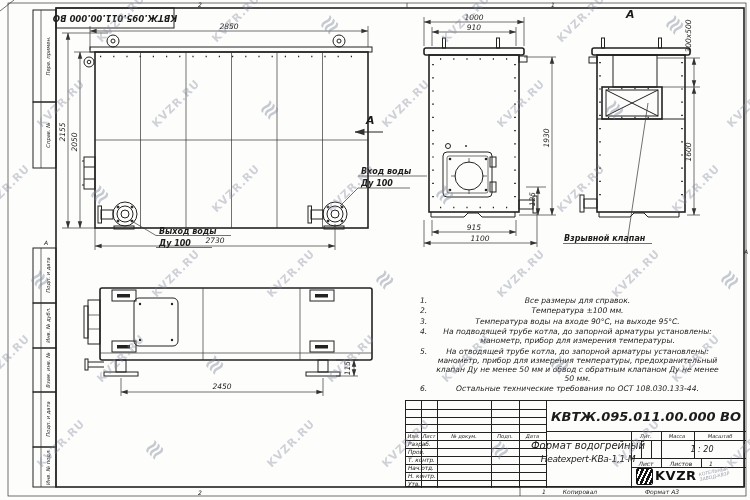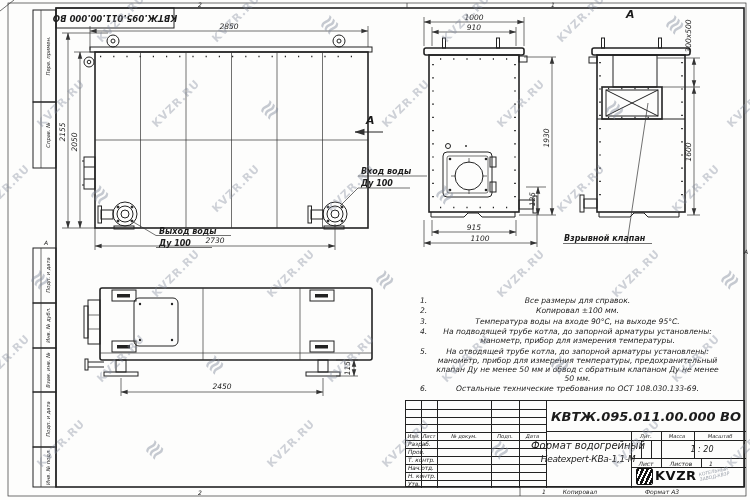--- a/index.html
+++ b/index.html
@@ -276,37 +276,37 @@
 </svg>
 
 
 <div id="notes">
   <div class="note">
         <span class="note-num">1.</span>
         <span class="note-text">Все размеры для справок.</span>
       </div>
   <div class="note">
         <span class="note-num">2.</span>
-        <span class="note-text">Копировал ±100 мм.</span>
+        <span class="note-text">Температура ±100 мм.</span>
       </div>
   <div class="note">
         <span class="note-num">3.</span>
         <span class="note-text">Температура воды на входе 90°С, на выходе 95°С.</span>
       </div>
   <div class="note">
         <span class="note-num">4.</span>
         <span class="note-text">На подводящей трубе котла, до запорной арматуры установлены: манометр, прибор для измерения температуры.</span>
       </div>
   <div class="note">
         <span class="note-num">5.</span>
         <span class="note-text">На отводящей трубе котла, до запорной арматуры установлены: манометр, прибор для измерения температуры, предохранительный клапан Ду не менее 50 мм и обвод с обратным клапаном Ду не менее 50 мм.</span>
       </div>
   <div class="note">
         <span class="note-num">6.</span>
-        <span class="note-text">Остальные технические требования по ОСТ 108.030.133-69.</span>
+        <span class="note-text">Остальные технические требования по ОСТ 108.030.133-44.</span>
       </div>
 </div>
 
 
 <div id="tb">
 
   <div class="vl" style="left:15px;top:0;height:87px"></div>
   <div class="vl" style="left:31px;top:0;height:87px"></div>
   <div class="vl" style="left:85px;top:0;height:87px"></div>
   <div class="vl" style="left:113px;top:0;height:87px"></div>

